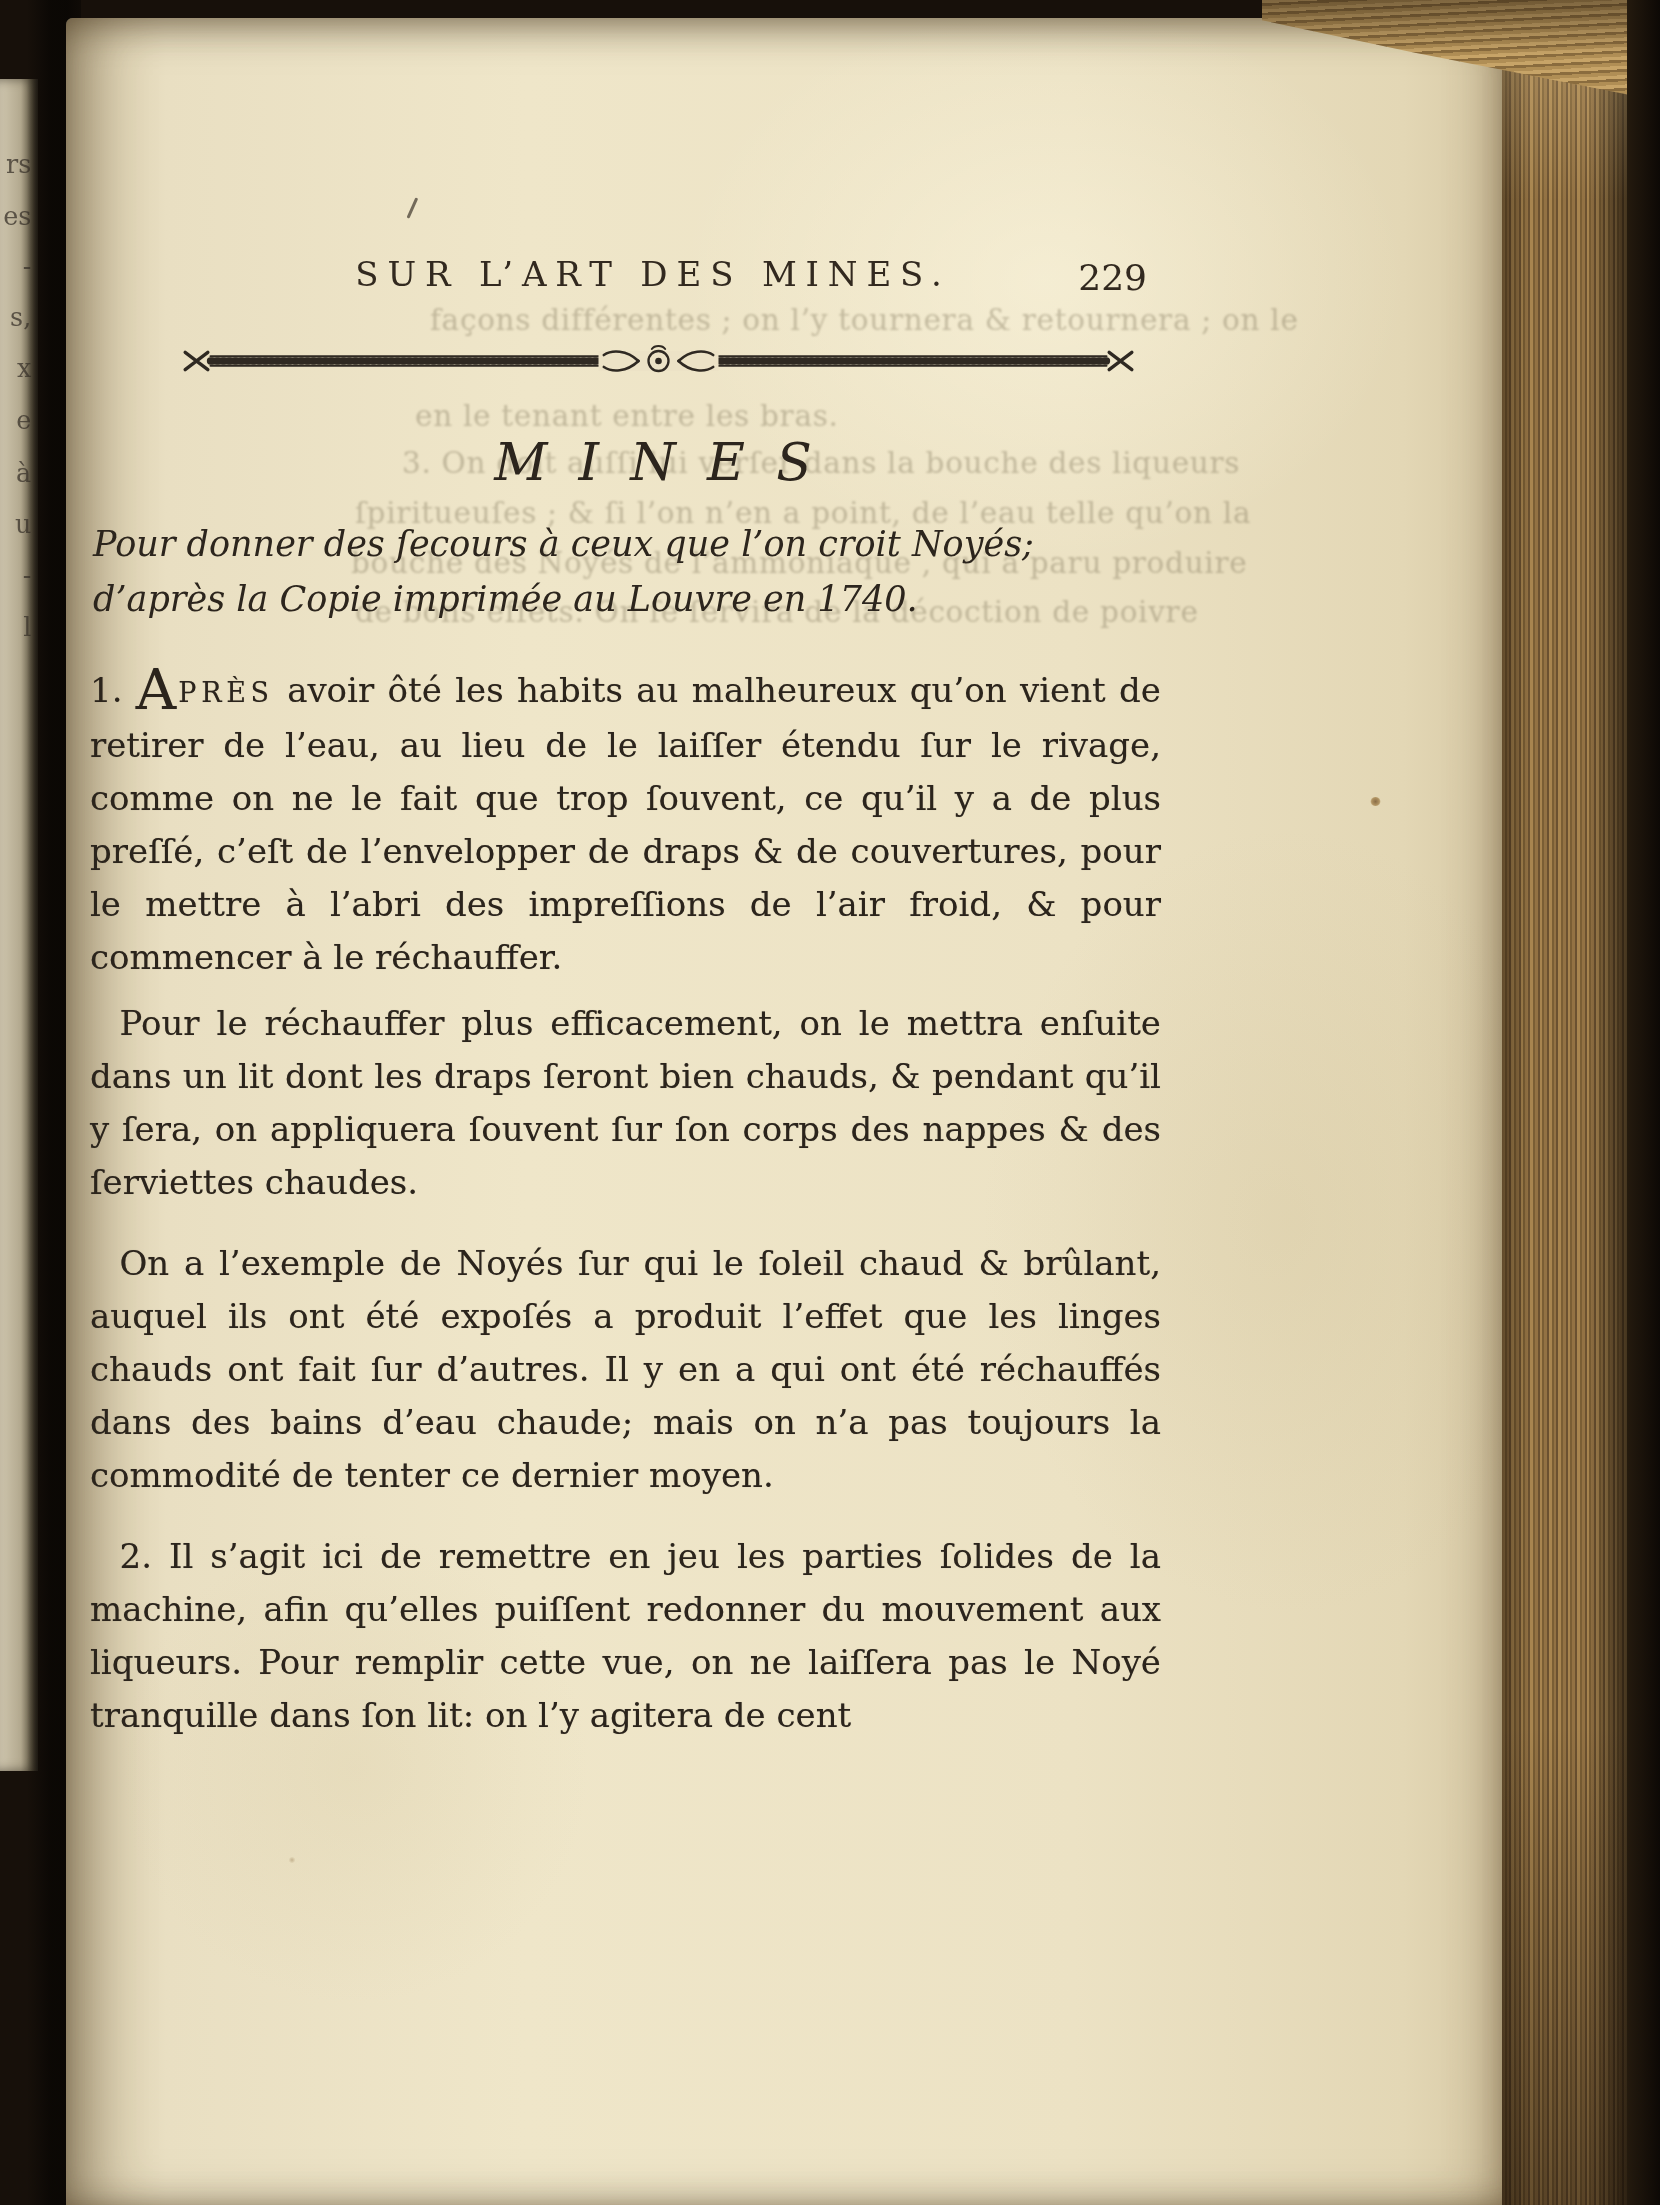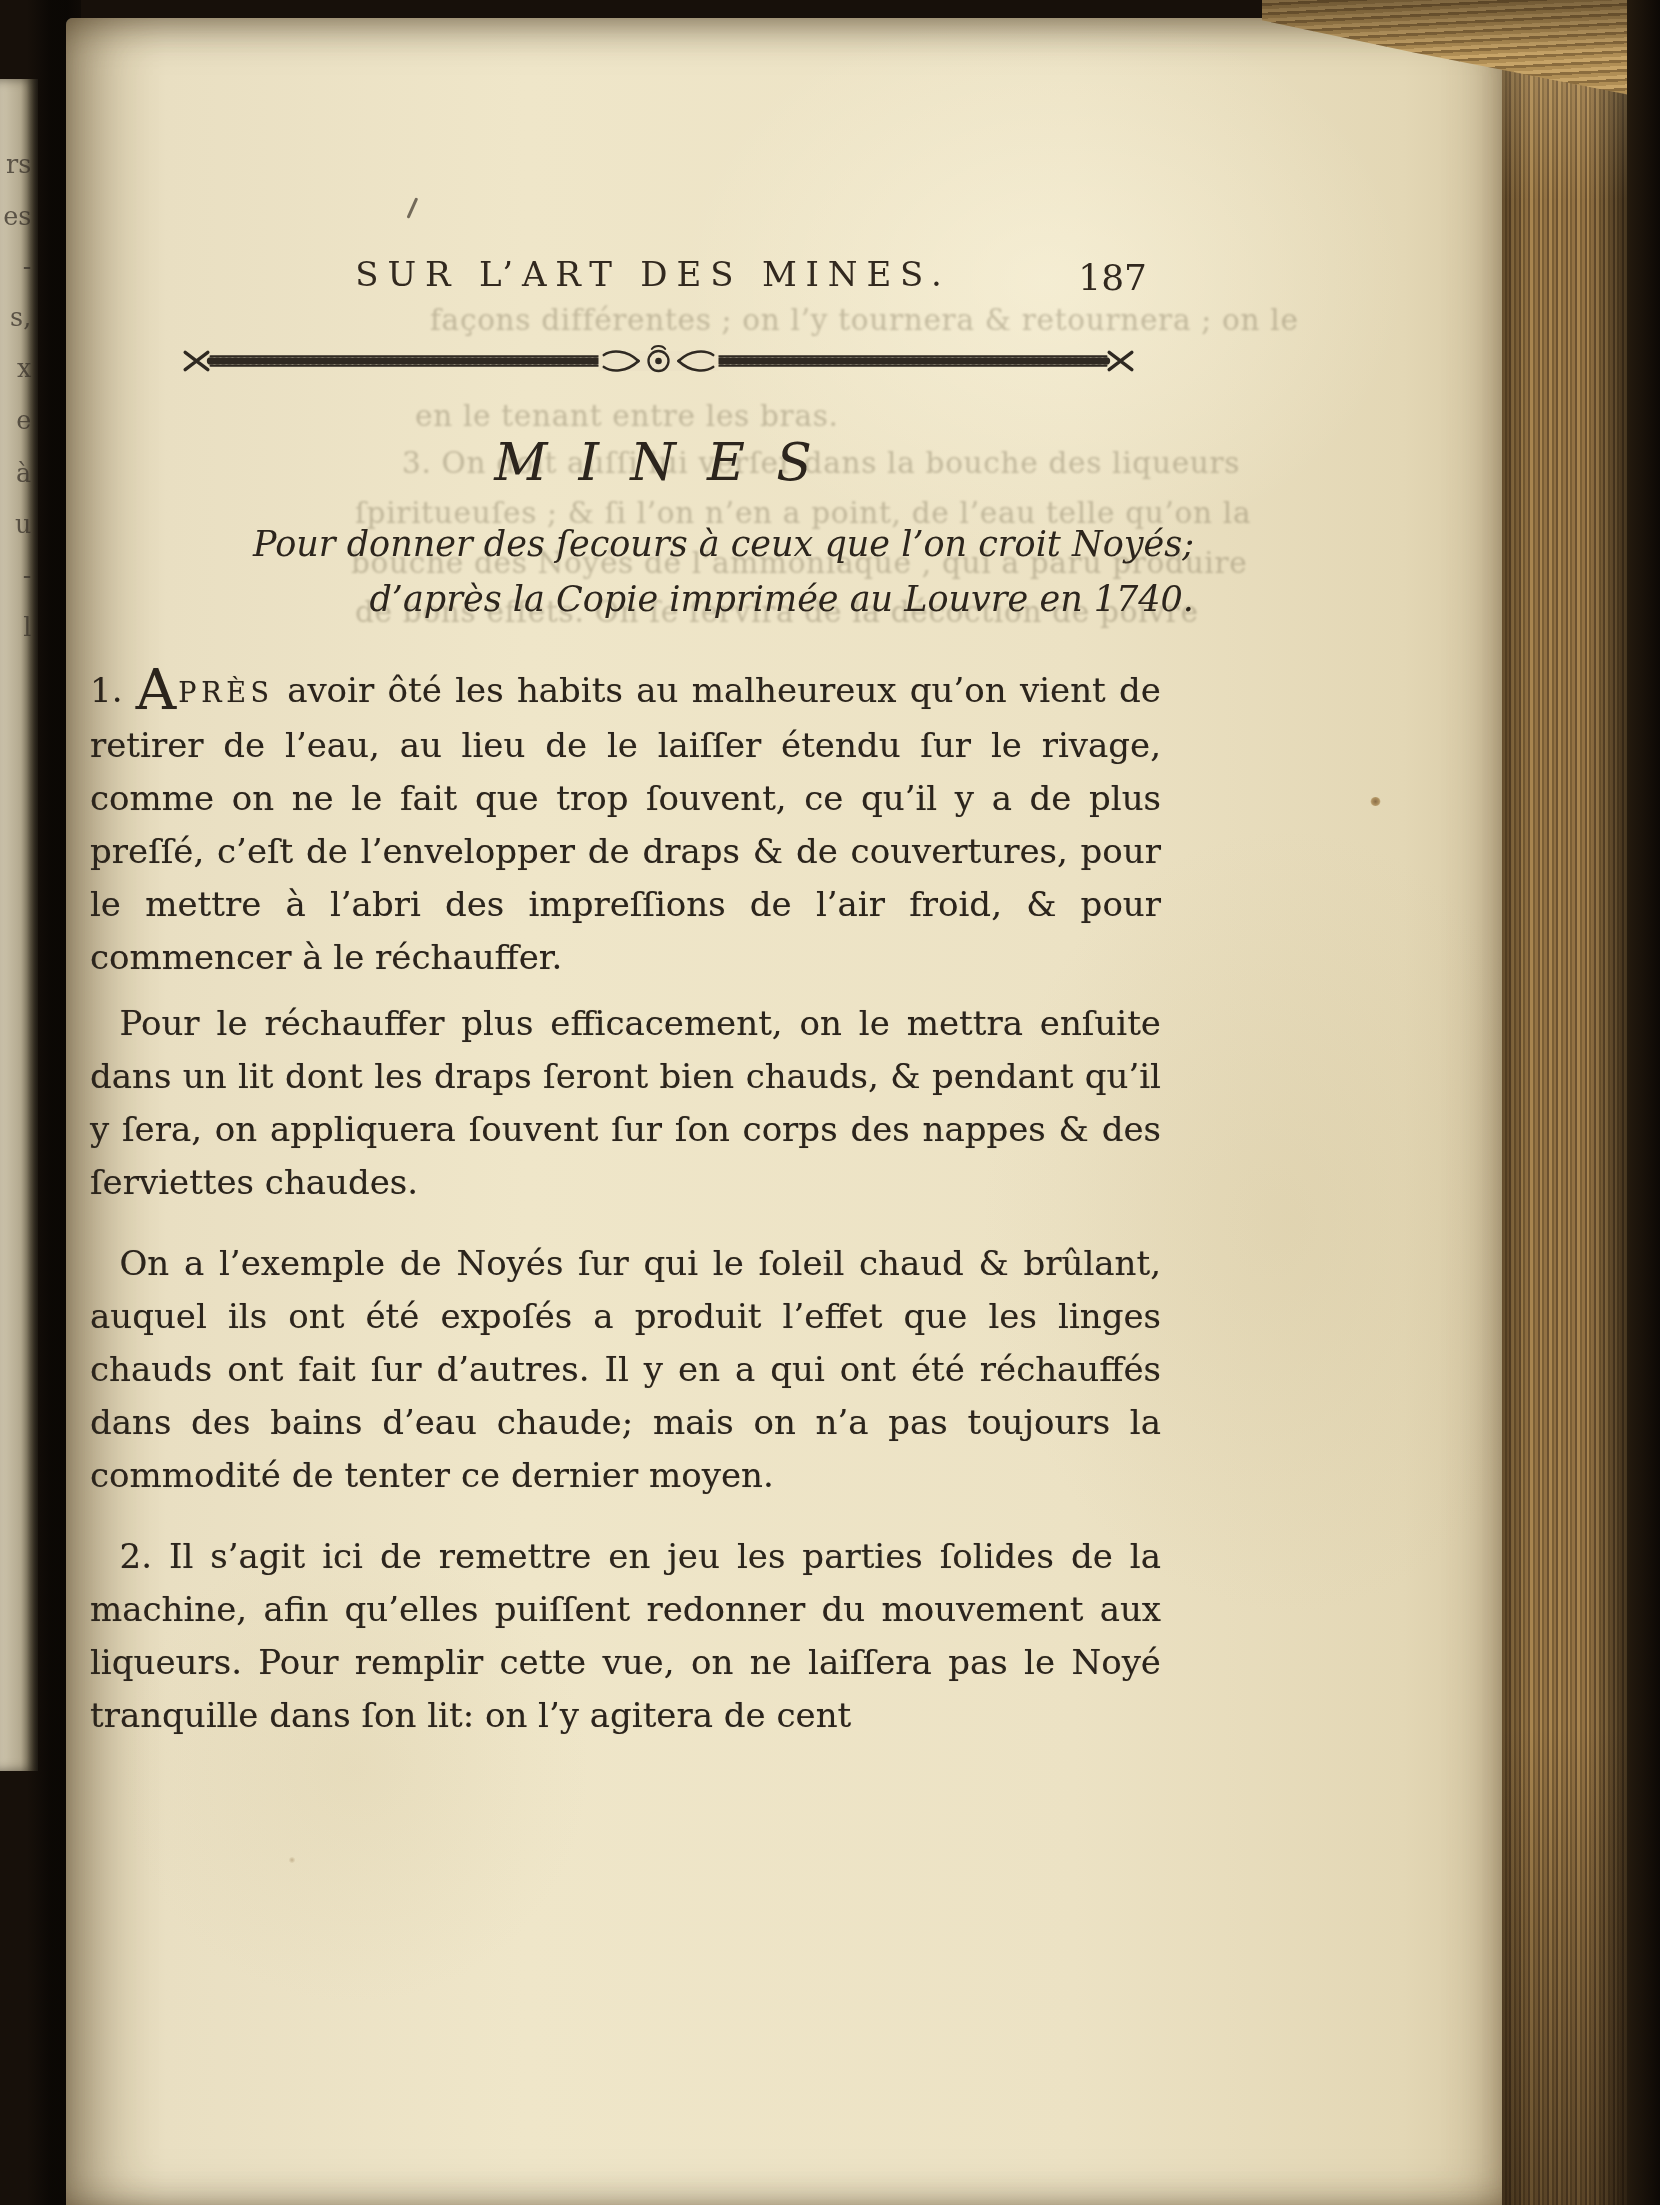--- a/index.html
+++ b/index.html
@@ -65,21 +65,21 @@
 
   .ornament{position:absolute;left:109px;top:325px;width:967px;height:36px;}
 
   .section-title{
     position:absolute;left:50px;top:414px;width:1074px;
     text-align:center;font-style:italic;font-size:52px;
     letter-spacing:.6em;padding-left:.3em;color:#2c251d;
   }
   .subtitle{
     position:absolute;left:27px;top:499px;width:1101px;
-    text-align:right;font-style:italic;font-size:35px;line-height:55px;
+    text-align:left;font-style:italic;font-size:35px;line-height:55px;
     color:#2c251d;
   }
 
   
   .body-text{
     position:absolute;left:24px;top:646px;width:1071px;
     font-size:34px;line-height:53px;color:#2b241c;
     text-shadow:0 0 0.7px rgba(43,36,28,.35);
   }
   .body-text p{margin:0 0 13.4px;text-align:justify;}
@@ -146,21 +146,21 @@
     <div class="bleed" style="left:364px;top:285px">façons différentes ; on l’y tournera &amp; retournera ; on le</div>
     <div class="bleed" style="left:349px;top:381px">en le tenant entre les bras.</div>
     <div class="bleed" style="left:336px;top:428px">3. On doit auſſi lui verſer dans la bouche des liqueurs</div>
     <div class="bleed" style="left:289px;top:478px">ſpiritueuſes ; &amp; ſi l’on n’en a point, de l’eau telle qu’on la</div>
     <div class="bleed" style="left:285px;top:528px">bouche des Noyés de l’ammoniaque , qui a paru produire</div>
     <div class="bleed" style="left:289px;top:577px">de bons effets. On ſe ſervira de la décoction de poivre</div>
 
     <div class="stray-mark"></div>
 
     <div class="running-title">SUR L’ART DES MINES.</div>
-    <div class="page-number">187</div>
+    <div class="page-number">229</div>
 
     <svg class="ornament" viewBox="0 0 1440 54">
       <g stroke="#2f2922" fill="none" stroke-linecap="round">
         <path d="M10 14 L44 40 M10 40 L44 14" stroke-width="5"></path>
         <line x1="48" y1="20" x2="1392" y2="20" stroke-width="3"></line>
         <line x1="48" y1="34" x2="1392" y2="34" stroke-width="3"></line>
         <line x1="48" y1="27" x2="1392" y2="27" stroke-width="11" stroke-dasharray="3 6"></line>
         <rect x="630" y="12" width="180" height="30" fill="#ece2c6" stroke="none"></rect>
         <path d="M690 27 C 672 10, 650 10, 638 18" stroke-width="4"></path>
         <path d="M690 27 C 672 44, 650 44, 638 36" stroke-width="4"></path>

